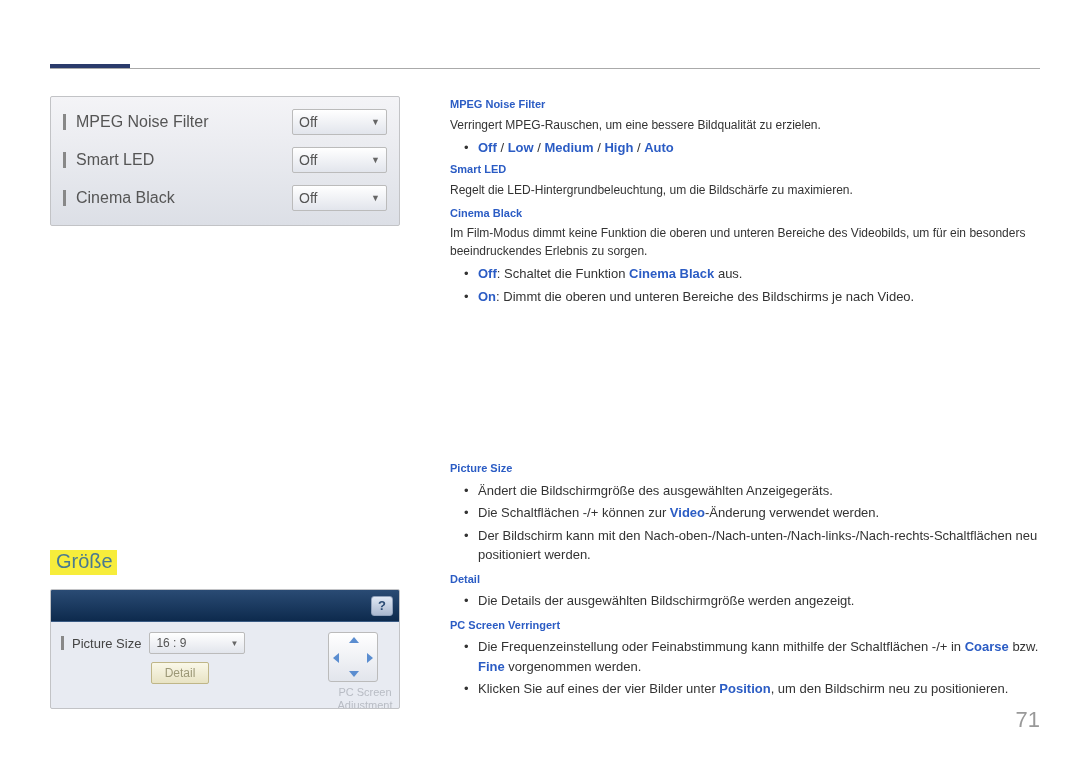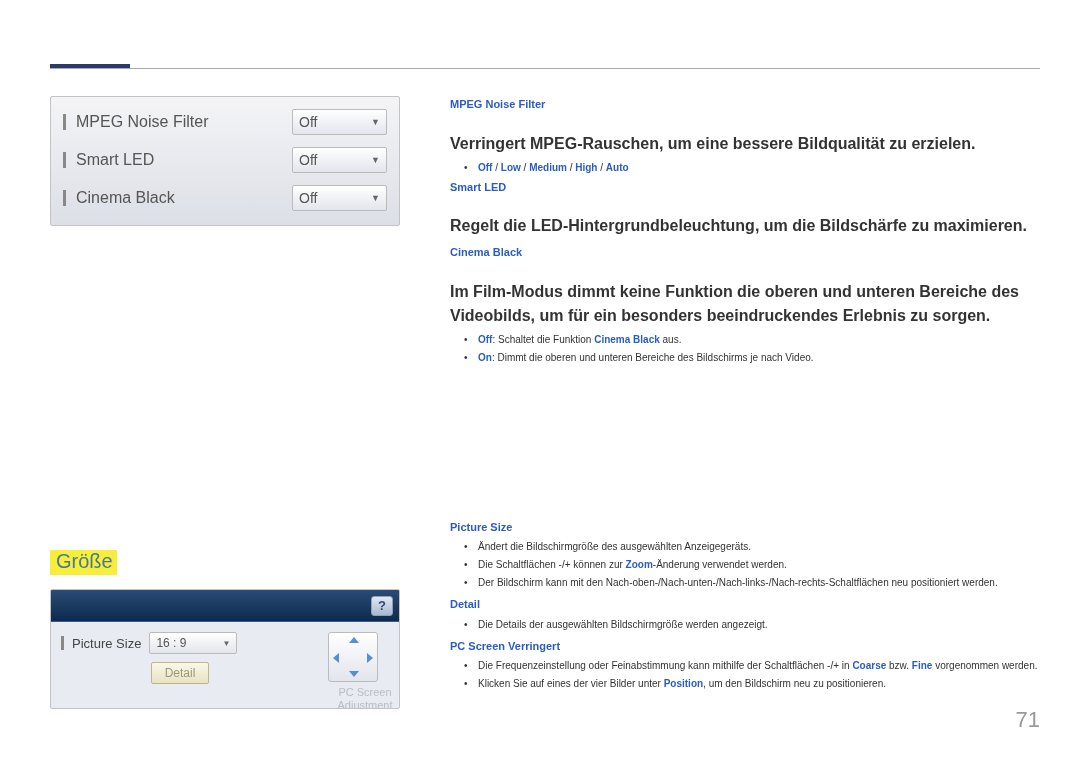--- a/index.html
+++ b/index.html
@@ -112,21 +112,21 @@
   .panel2-body {
     display:flex; padding:10px 10px; gap:12px; align-items:flex-start;
   }
   .panel2-left {
     flex:1; display:flex; flex-direction:column; gap:8px;
   }
   .panel2-row1 { display:flex; align-items:center; gap:8px; }
   .panel2-bar { width:3px;height:14px;background:#888; }
   .panel2-label { font-size:13px;color:#444; font-family:'Segoe UI',Arial; }
   .panel2-combo {
-    width: 88px;height:22px;border:1px solid #bbb;border-radius:2px;
+    width: 96px;height:22px;border:1px solid #bbb;border-radius:2px;
     background:linear-gradient(#fff,#e2e5ec);display:flex;align-items:center;
     justify-content:space-between;padding:0 6px;font-size:12px;color:#555;
   }
   .panel2-combo .arrow{font-size:8px;color:#666;}
   .panel2-detail-btn {
     width:58px;height:22px;border:1px solid #bfb688;border-radius:2px;
     background:linear-gradient(#faf8e8,#e8e3c4);font-size:12px;color:#9c9877;
     display:flex;align-items:center;justify-content:center;margin-left:90px;
   }
   .panel2-right {
@@ -138,23 +138,23 @@
   }
   .dpad-tri{position:absolute;width:0;height:0;}
   .dpad-up{top:4px;left:20px;border-left:5px solid transparent;border-right:5px solid transparent;border-bottom:6px solid #5a8dd0;}
   .dpad-down{bottom:4px;left:20px;border-left:5px solid transparent;border-right:5px solid transparent;border-top:6px solid #5a8dd0;}
   .dpad-left{left:4px;top:20px;border-top:5px solid transparent;border-bottom:5px solid transparent;border-right:6px solid #5a8dd0;}
   .dpad-right{right:4px;top:20px;border-top:5px solid transparent;border-bottom:5px solid transparent;border-left:6px solid #5a8dd0;}
   .panel2-pc-label{font-size:11px;color:#b8bcc4;text-align:center;line-height:1.2;margin-left:24px;}
 
   
   .h-blue { color: #2b5cc4; font-weight: bold; font-size: 11px; }
-  .p { font-size: 16px; color: #333; margin-top: 19px; margin-bottom: 3px; font-weight: bold; }
+  .p { font-size: 12px; color: #333; margin-top: 3px; margin-bottom: 3px; }
   ul.bullets { list-style: none; padding-left: 0; margin: 4px 0; }
-  ul.bullets > li { position: relative; padding-left: 28px; margin: 3px 0; font-size: 10px; color:#333; }
+  ul.bullets > li { position: relative; padding-left: 28px; margin: 3px 0; font-size: 13px; color:#333; }
   ul.bullets > li::before {
     content: "•"; position: absolute; left: 14px; top: 0; color: #333;
   }
   .blue { color: #2b5cc4; font-weight: bold; }
   .page-num {
     position: absolute;
     bottom: 30px; right: 40px;
     font-size: 22px; color: #999; font-family: Arial;
   }
 </style>
@@ -247,21 +247,21 @@
   <ul class="bullets">
     <li><span class="blue">Off</span><span>: Schaltet die Funktion </span><span class="blue">Cinema Black</span><span> aus.</span></li>
     <li><span class="blue">On</span><span>: Dimmt die oberen und unteren Bereiche des Bildschirms je nach Video.</span></li>
   </ul>
 
   <div style="height:150px"></div>
 
   <div class="h-blue">Picture Size</div>
   <ul class="bullets">
     <li>Ändert die Bildschirmgröße des ausgewählten Anzeigegeräts.</li>
-    <li><span>Die Schaltflächen -/+ können zur </span><span class="blue">Zoom</span><span>-Änderung verwendet werden.</span></li>
+    <li><span>Die Schaltflächen -/+ können zur </span><span class="blue">Video</span><span>-Änderung verwendet werden.</span></li>
     <li>Der Bildschirm kann mit den Nach-oben-/Nach-unten-/Nach-links-/Nach-rechts-Schaltflächen neu positioniert werden.</li>
   </ul>
 
   <div class="h-blue" style="margin-top:6px">Detail</div>
   <ul class="bullets">
     <li>Die Details der ausgewählten Bildschirmgröße werden angezeigt.</li>
   </ul>
 
   <div class="h-blue" style="margin-top:6px">PC Screen Verringert</div>
   <ul class="bullets">

